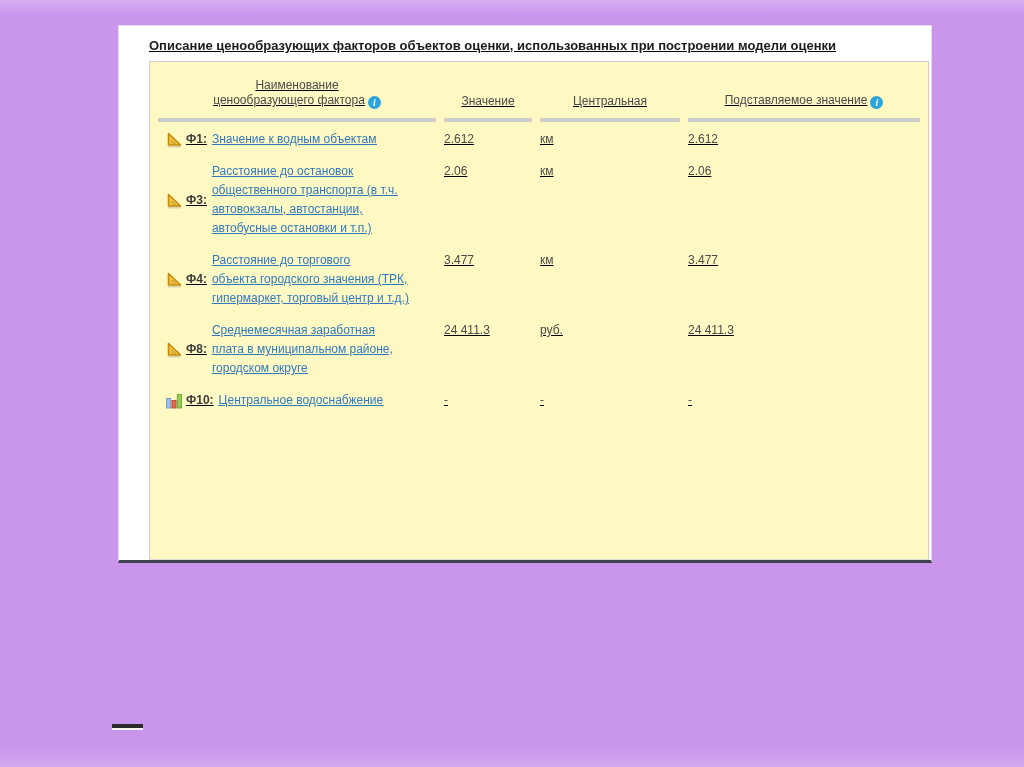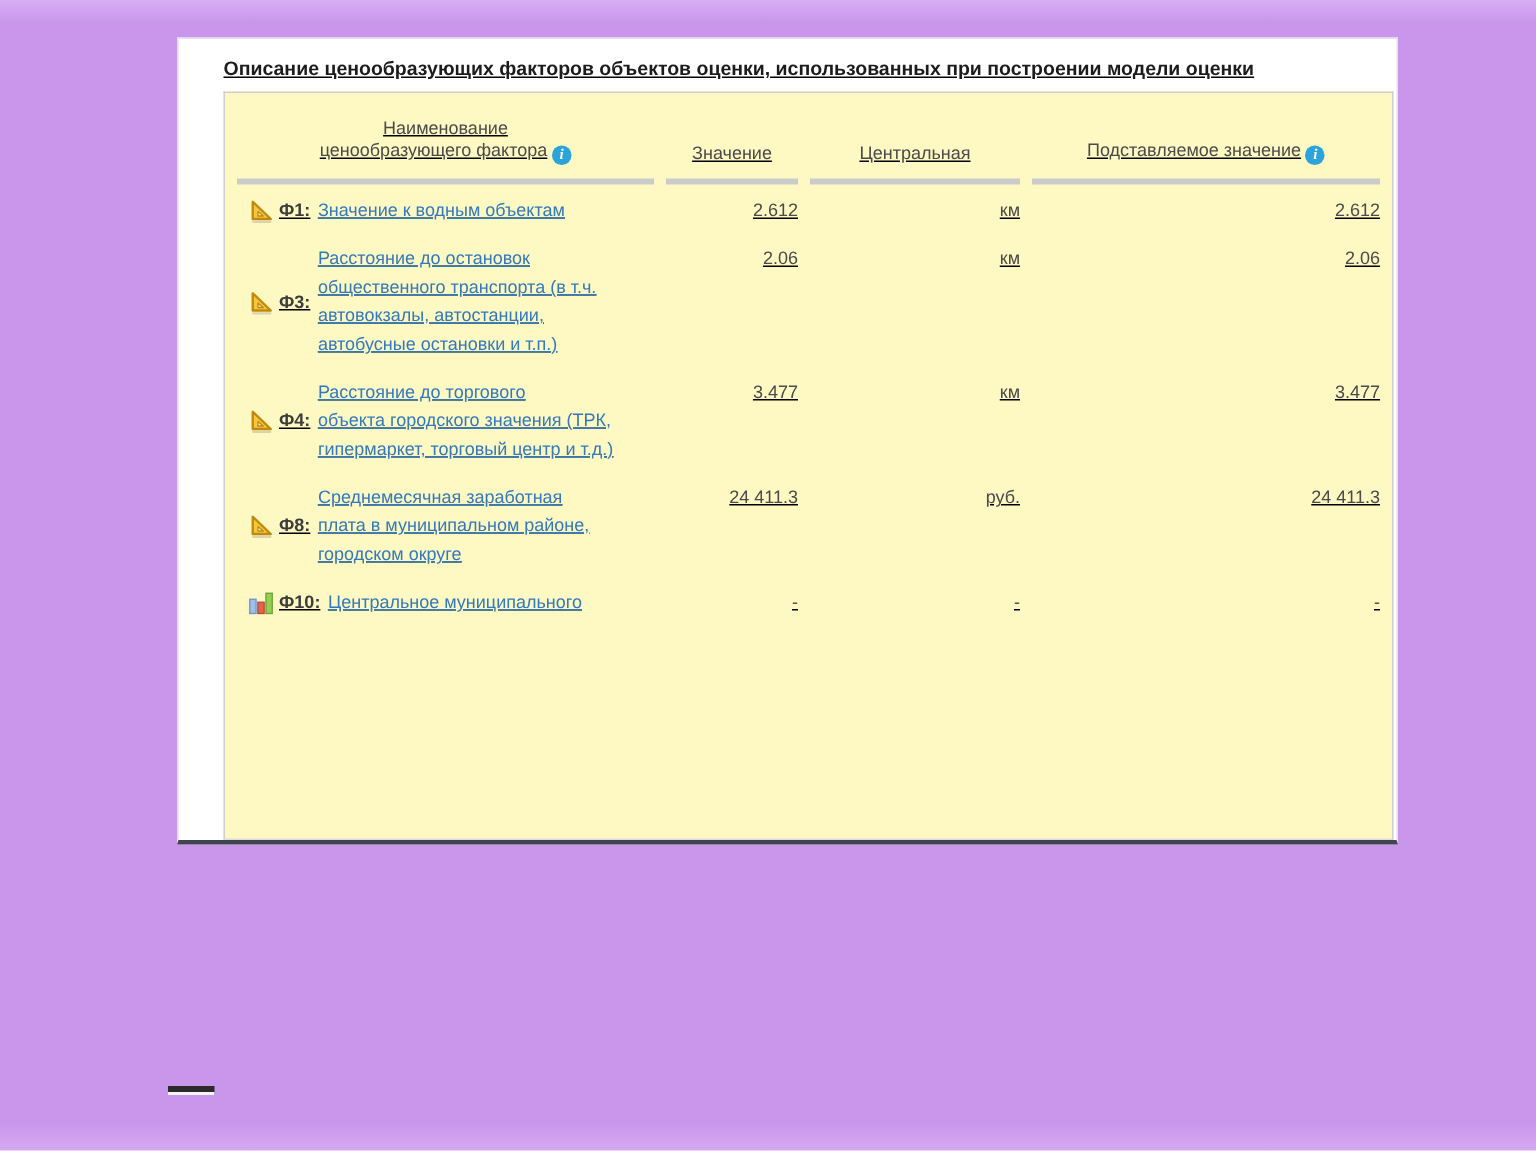--- a/index.html
+++ b/index.html
@@ -23,21 +23,21 @@
   table.factors{
     width:100%;border-collapse:separate;border-spacing:8px 0;table-layout:fixed;
     font-size:12px;color:#4A4A4A;
   }
   col.c-name{width:278px;} col.c-val{width:88px;} col.c-unit{width:140px;} col.c-sub{width:auto;}
   th{
     font-weight:normal;text-align:center;vertical-align:bottom;
     padding:16px 0 9px;border-bottom:4px solid #CBCBCB;color:#4A4A4A;line-height:15px;font-size:12px;
   }
   td{vertical-align:top;padding:8px 0 5px;line-height:19px;}
-  .td-val,.td-unit,.td-sub{text-align:right;color:#4A4A4A;}
+  .td-val,.td-unit,.td-sub{text-align:left;color:#4A4A4A;}
   .name-wrap{display:flex;align-items:center;}
   .icon-wrap{flex:0 0 28px;box-sizing:border-box;padding:1px 0 0 7px;}
   .icon-wrap svg{display:block;}
   .factor-label{font-weight:bold;color:#3D3D3D;margin-right:5px;white-space:nowrap;line-height:19px;}
   .factor-link{
     color:#3379BD;text-decoration:underline;white-space:pre-line;line-height:19px;
     max-width:205px;cursor:pointer;
   }
   .info-icon{
     display:inline-block;width:13px;height:13px;border-radius:50%;background:#2BA3DB;
@@ -167,21 +167,21 @@
       <div class="name-wrap">
         <span class="icon-wrap">
 
           <svg width="18" height="16" viewBox="0 0 18 16">
             <rect x="1.5" y="5.5" width="4.2" height="9.5" fill="#9FBEE8" stroke="#6E96CC" stroke-width="0.9"></rect>
             <rect x="6.9" y="7.5" width="4.2" height="7.5" fill="#E2654A" stroke="#BC4A33" stroke-width="0.9"></rect>
             <rect x="12.3" y="1.5" width="4.2" height="13.5" fill="#95CE52" stroke="#6BA438" stroke-width="0.9"></rect>
           </svg>
         </span>
         <span class="factor-label">Ф10:</span>
-        <a class="factor-link" href="#">Центральное муниципального</a>
+        <a class="factor-link" href="#">Центральное водоснабжение</a>
       </div>
     </td>
     <td class="td-val">-</td>
     <td class="td-unit">-</td>
     <td class="td-sub">-</td>
   </tr>
         </tbody>
     </table>
   </div>
 </div>

